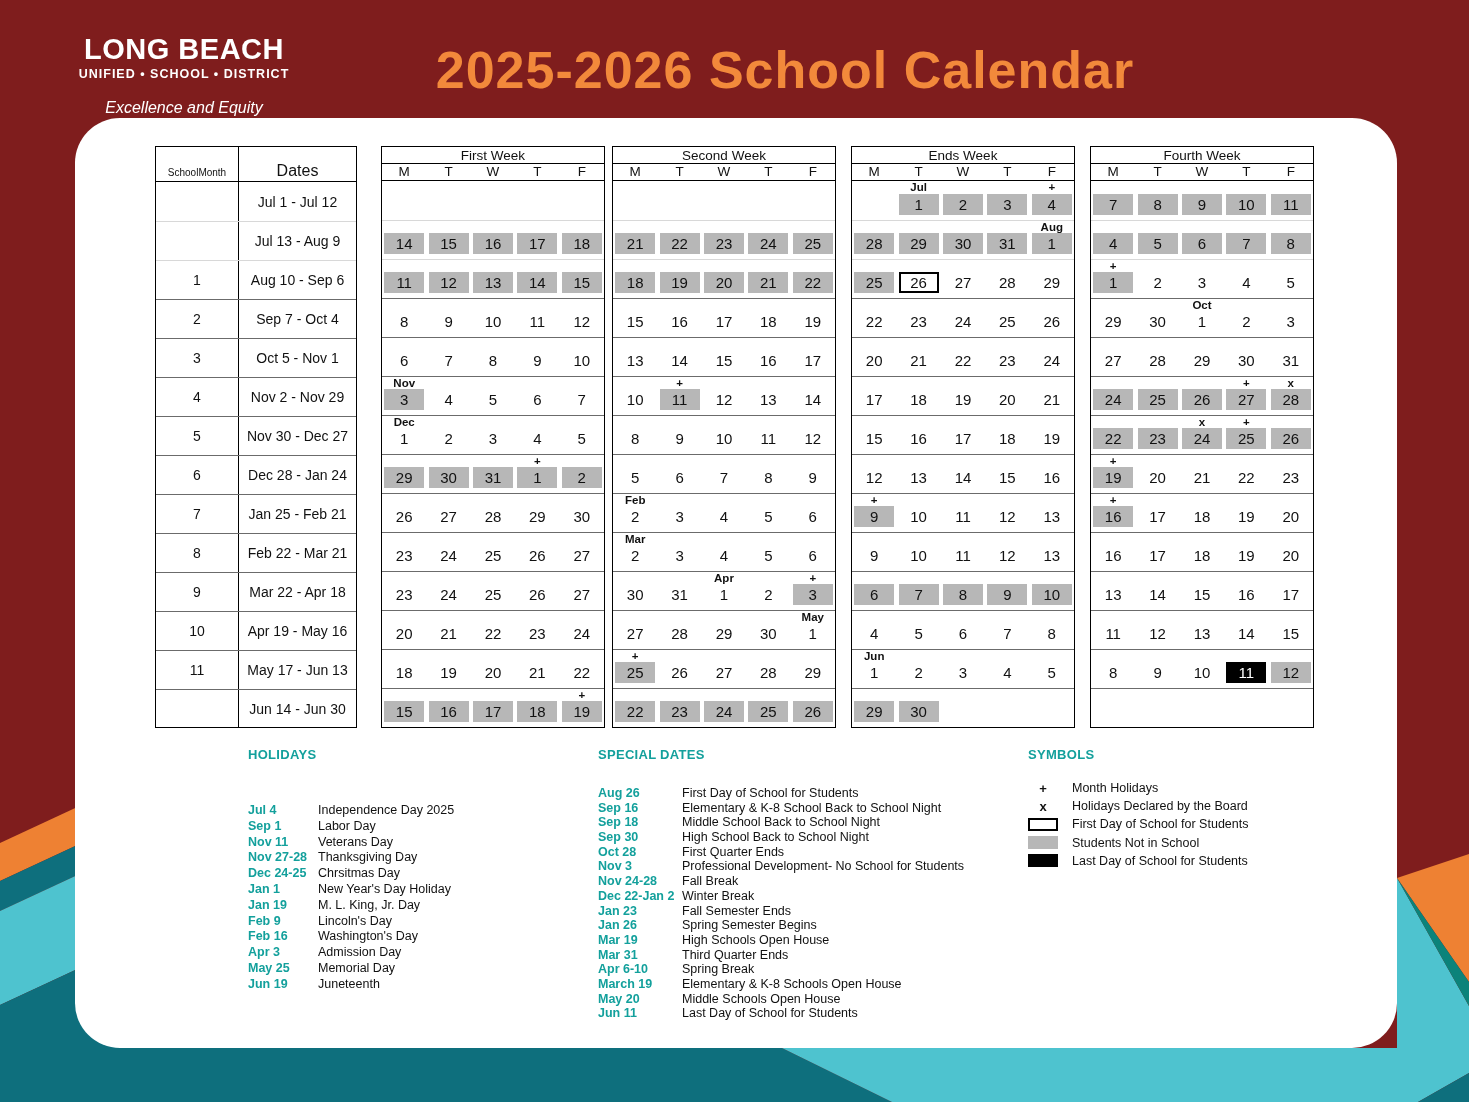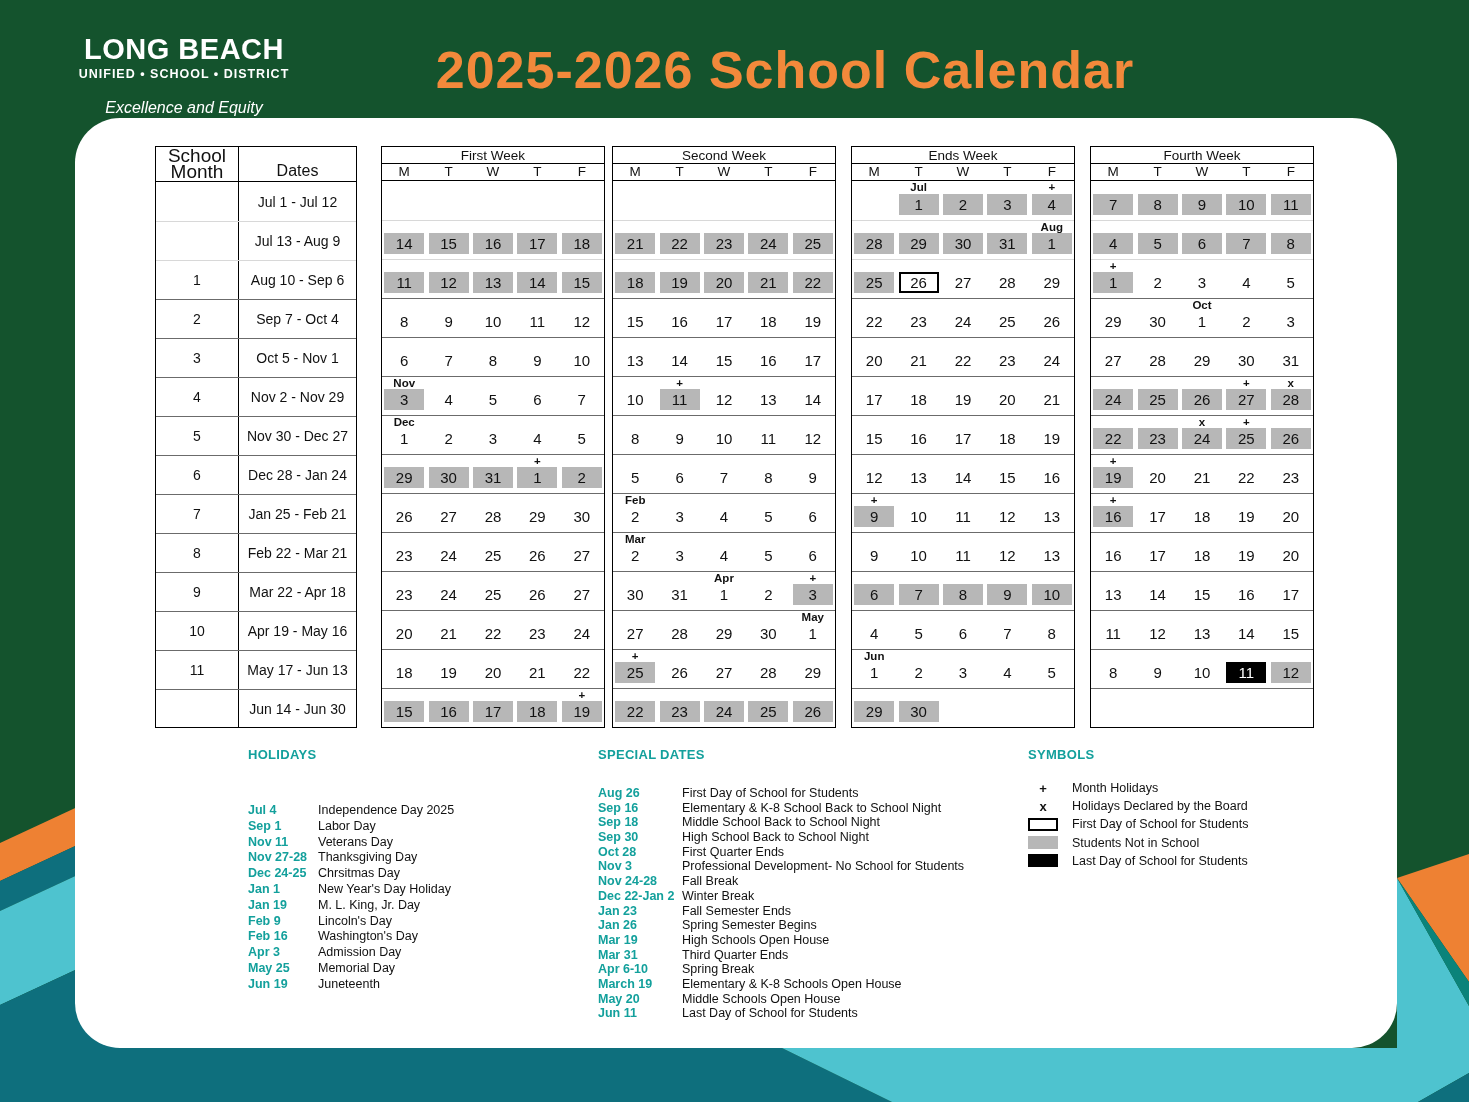--- a/index.html
+++ b/index.html
@@ -1,18 +1,18 @@
 <!DOCTYPE html>
 <html><head>
 <meta charset="utf-8">
 <style>
   * { margin:0; padding:0; box-sizing:border-box; }
   html,body { background:#555; }
   .stage { position:relative; width:1469px; height:1102px; overflow:hidden;
-           background:#14532d; font-family:"Liberation Sans", sans-serif; color:#111; }
+           background:#7f1d1d; font-family:"Liberation Sans", sans-serif; color:#111; }
   .deco { position:absolute; inset:0; }
   #dl-orange { background:#EE8133; clip-path:polygon(0px 843px,0px 881px,460px 667px,460px 629px); }
   #dl-dark   { background:#0E6F7D; clip-path:polygon(0px 881px,0px 911px,460px 697px,460px 667px); }
   #dl-cyan   { background:#4EC3CF; clip-path:polygon(0px 911px,0px 1005px,460px 791px,460px 697px); }
   #dl-fill   { background:#0E6F7D; clip-path:polygon(0px 1005px,200px 912px,200px 1102px,0px 1102px); }
   #bs-dark   { background:#0E6F7D; clip-path:polygon(0px 1048px,782px 1048px,892px 1102px,0px 1102px); }
   #bs-cyan   { background:#4EC3CF; clip-path:polygon(782px 1048px,1397px 1048px,1397px 878px,1469px 1006px,1469px 1073px,1418px 1102px,892px 1102px); }
   #br-orange { background:#EE8133; clip-path:polygon(1397px 878px,1469px 854px,1469px 982px); }
   #br-stripe { background:#0B837A; clip-path:polygon(1397px 878px,1469px 982px,1469px 1006px); }
   #br-corner { background:#0E6F7D; clip-path:polygon(1418px 1102px,1469px 1073px,1469px 1102px); }
@@ -23,22 +23,22 @@
   .logo .l3 { display:block; font-family:Liberation Sans, sans-serif; font-style:italic; font-size:16px; margin-top:18px; }
   .title { position:absolute; left:420px; top:40px; width:730px; text-align:center;
            font-size:52px; font-weight:bold; color:#F2893B; letter-spacing:1px; }
 
   .card { position:absolute; left:75px; top:118px; width:1322px; height:930px;
           background:#fff; border-radius:45px; }
 
   
   .ltable { position:absolute; left:80px; top:28px; width:202px; height:582px; border:1px solid #000; }
   .lhead { height:35px; border-bottom:1px solid #000; display:flex; }
-  .lhead .c1 { width:83px; border-right:1px solid #000; display:flex; flex-direction:column;
-               align-items:center; justify-content:center; font-size:19px; line-height:16px; }
+  .lhead .c1 { width:83px; border-right:1px solid #000; display:flex; flex-direction:row;
+               align-items:flex-end; justify-content:center; font-size:10px; line-height:16px; }
   .lhead .c2 { flex:1; display:flex; align-items:flex-end; justify-content:center;
                font-size:16px; padding-bottom:1px; }
   .lrow { height:39px; display:flex; }
   .mcell { width:83px; border-right:1px solid #000; display:flex; align-items:center;
            justify-content:center; font-size:14px; }
   .dcell { flex:1; display:flex; align-items:center; justify-content:center; font-size:14px; }
 
   
   .grid { position:absolute; top:28px; width:224px; height:582px; border:1px solid #000; }
   .gtitle { height:17px; line-height:17px; text-align:center; font-size:13.5px; border-bottom:1px solid #000; }

